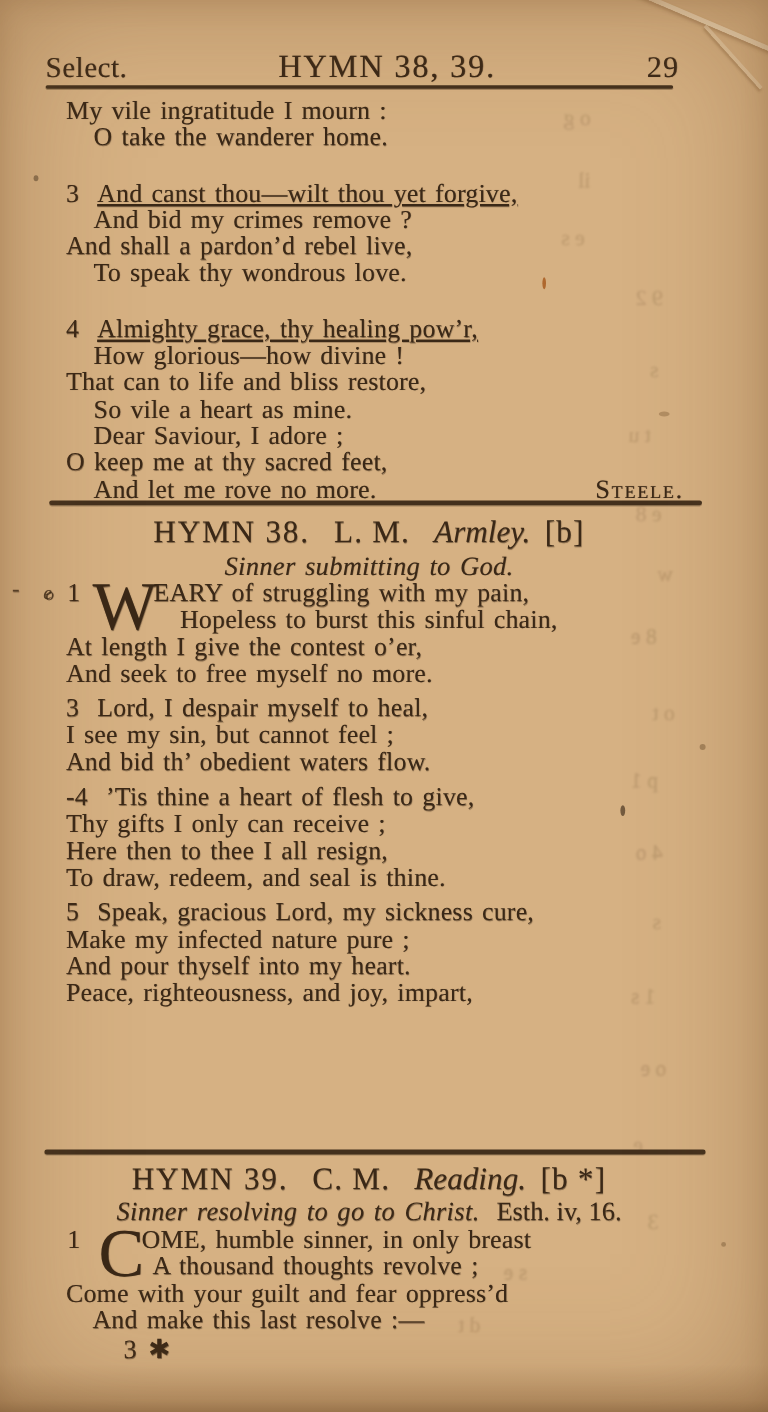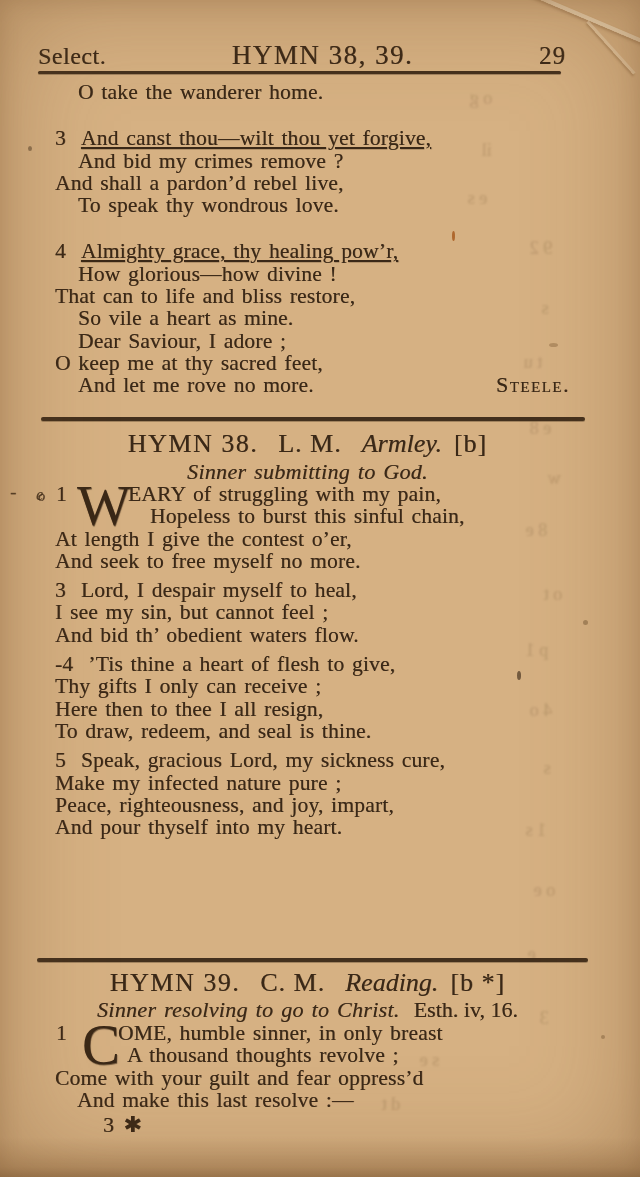--- a/index.html
+++ b/index.html
@@ -152,20 +152,21 @@
     </div>
 
   <header class="pagehead">
     <span class="run-title">Select.</span>
     <span class="head-center">HYMN 38, 39.</span>
     <span class="page-num">29</span>
   </header>
   <div class="rule rule1"></div>
 
   <section class="textcol" id="prev-hymn">
+      <div class="line">My vile ingratitude I mourn :</div>
       <div class="line ind">O take the wanderer home.</div>
       <div class="line numbered"><span class="vnum">3</span>And canst thou—wilt thou yet forgive,</div>
       <div class="line ind">And bid my crimes remove ?</div>
       <div class="line">And shall a pardon’d rebel live,</div>
       <div class="line ind">To speak thy wondrous love.</div>
       <div class="line numbered"><span class="vnum">4</span>Almighty grace, thy healing pow’r,</div>
       <div class="line ind">How glorious—how divine !</div>
       <div class="line">That can to life and bliss restore,</div>
       <div class="line ind">So vile a heart as mine.</div>
       <div class="line ind">Dear Saviour, I adore ;</div>
@@ -199,22 +200,22 @@
         <span class="mark mk-dash">-</span>
         <div class="line"><span class="vnum">-4</span>’Tis thine a heart of flesh to give,</div>
         <div class="line">Thy gifts I only can receive ;</div>
         <div class="line">Here then to thee I all resign,</div>
         <div class="line">To draw, redeem, and seal is thine.</div>
       </div>
       <div class="verse">
         <span class="mark mk-o">o</span>
         <div class="line"><span class="vnum">5</span>Speak, gracious Lord, my sickness cure,</div>
         <div class="line">Make my infected nature pure ;</div>
+        <div class="line">And pour thyself into my heart.</div>
         <div class="line">Peace, righteousness, and joy, impart,</div>
-        <div class="line">And pour thyself into my heart.</div>
       </div>
     </section>
 
   <div class="rule rule3"></div>
   <div class="hymn-head" id="h39-head">
     <span class="hh-num">HYMN 39.</span><span class="hh-meter">C. M.</span><span class="hh-tune">Reading.</span><span class="hh-sign">[b *]</span>
   </div>
   <div class="hymn-sub" id="h39-sub">
     <span class="sub-it">Sinner resolving to go to Christ.</span><span class="sub-ref">Esth. iv, 16.</span>
   </div>

